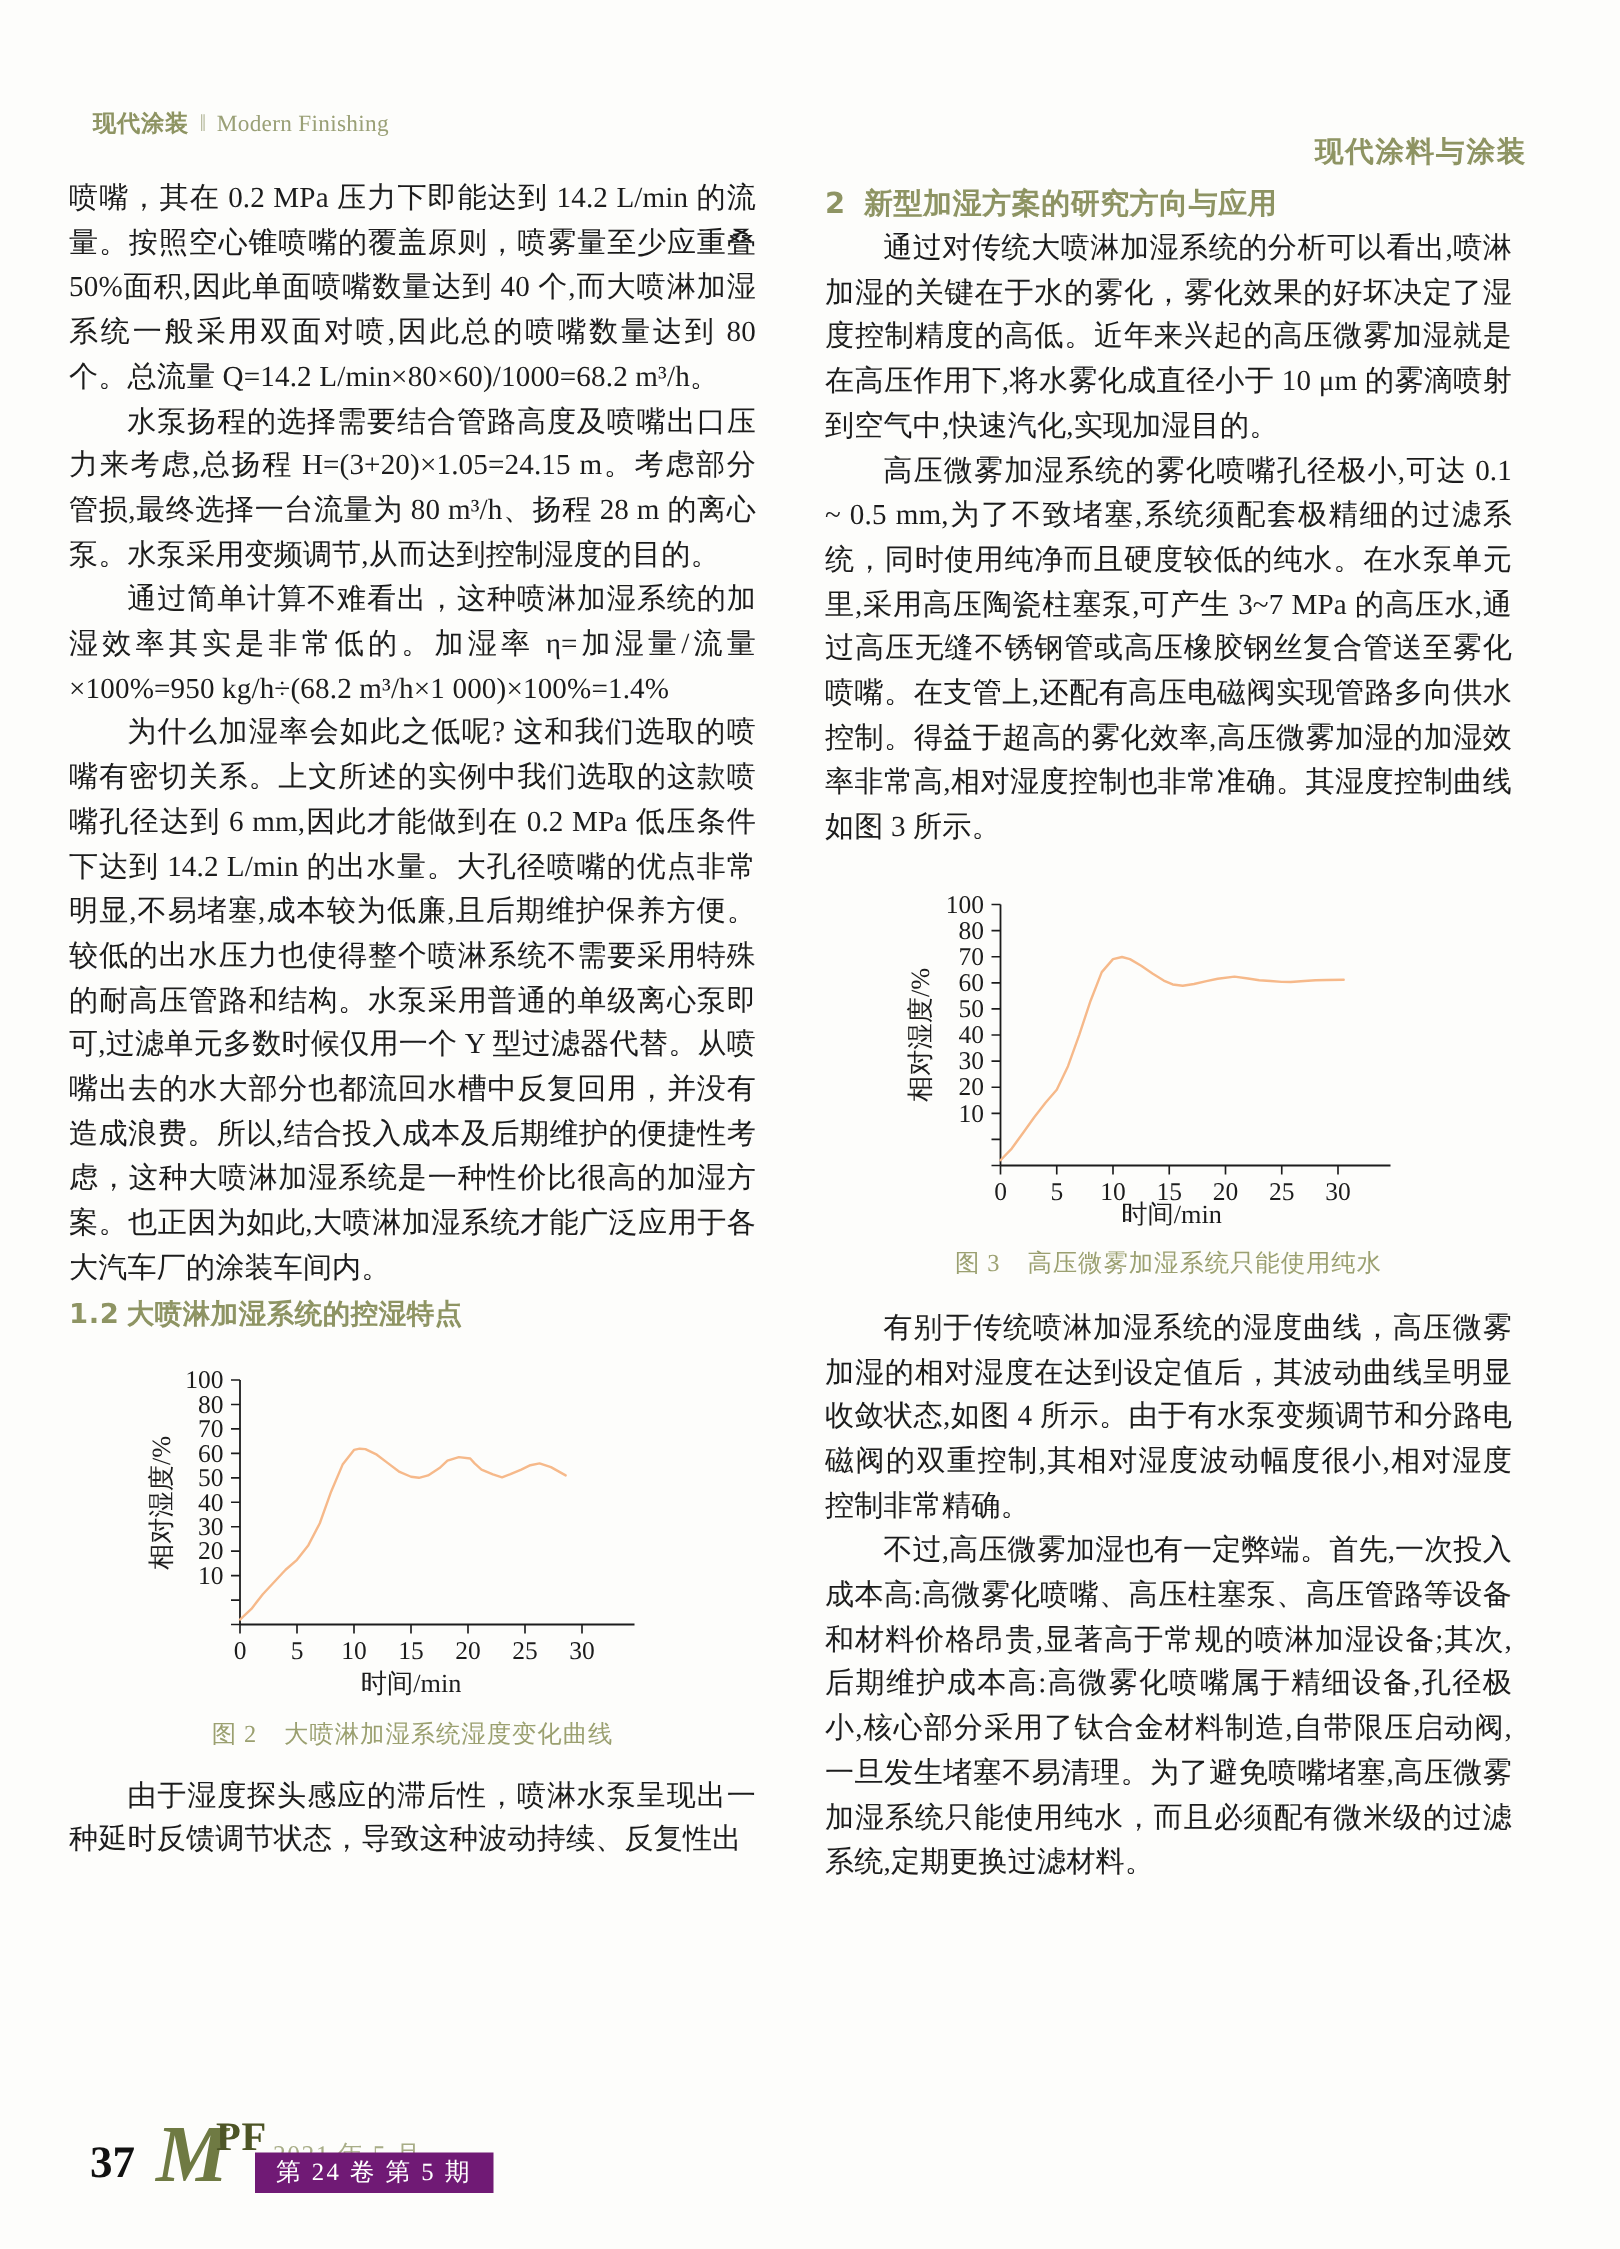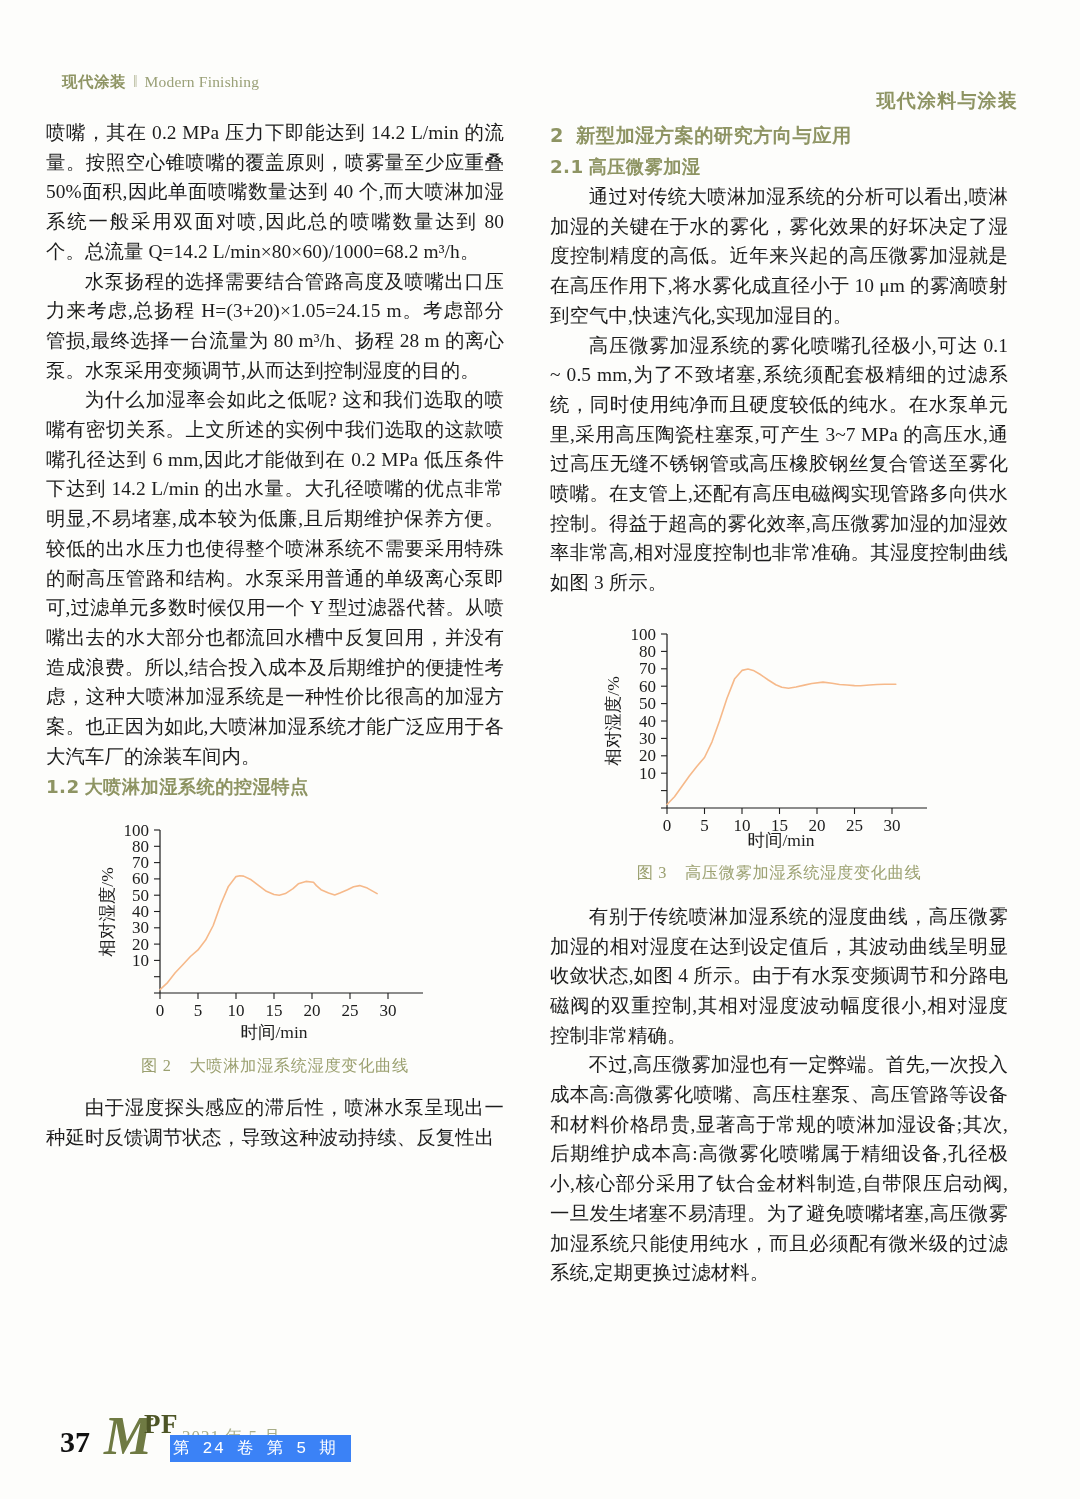--- a/index.html
+++ b/index.html
@@ -178,27 +178,26 @@
     top: 18px;
     font-size: 17px;
     color: #a8ad87;
     letter-spacing: 1px;
     white-space: nowrap;
   }
   .logo-issue {
     position: absolute;
     left: 66px;
     top: 28px;
-    background: #3b82f6;
+    background: #701a75;
     color: #ffffff;
     font-size: 16.5px;
     letter-spacing: 1.6px;
-    padding: 2px 14px 3px 3px;
+    padding: 2px 14px 3px 14px;
     white-space: nowrap;
-    font-family: Liberation Mono, monospace;
   }
 
   
   .chart-axis-text {
     font-family: "Liberation Serif", "DejaVu Serif", serif;
     font-size: 17px;
     fill: #1c1c1c;
   }
   .chart-label-text {
     font-family: "Liberation Serif", "DejaVu Serif", serif;
@@ -218,20 +217,21 @@
       <span class="rh-en">Modern Finishing</span>
     </div>
     <div class="runhead-right">现代涂料与涂装</div>
   </div>
 
   <div class="columns">
 
     <div class="col col-left">
       <p class="para">喷嘴，其在 0.2 MPa 压力下即能达到 14.2 L/min 的流量。按照空心锥喷嘴的覆盖原则，喷雾量至少应重叠50%面积,因此单面喷嘴数量达到 40 个,而大喷淋加湿系统一般采用双面对喷,因此总的喷嘴数量达到 80 个。总流量 Q=14.2 L/min×80×60)/1000=68.2 m³/h。</p>
       <p class="para indent">水泵扬程的选择需要结合管路高度及喷嘴出口压力来考虑,总扬程 H=(3+20)×1.05=24.15 m。考虑部分管损,最终选择一台流量为 80 m³/h、扬程 28 m 的离心泵。水泵采用变频调节,从而达到控制湿度的目的。</p>
+      <p class="para indent">通过简单计算不难看出，这种喷淋加湿系统的加湿效率其实是非常低的。加湿率 η=加湿量/流量×100%=950 kg/h÷(68.2 m³/h×1 000)×100%=1.4%</p>
       <p class="para indent">为什么加湿率会如此之低呢? 这和我们选取的喷嘴有密切关系。上文所述的实例中我们选取的这款喷嘴孔径达到 6 mm,因此才能做到在 0.2 MPa 低压条件下达到 14.2 L/min 的出水量。大孔径喷嘴的优点非常明显,不易堵塞,成本较为低廉,且后期维护保养方便。较低的出水压力也使得整个喷淋系统不需要采用特殊的耐高压管路和结构。水泵采用普通的单级离心泵即可,过滤单元多数时候仅用一个 Y 型过滤器代替。从喷嘴出去的水大部分也都流回水槽中反复回用，并没有造成浪费。所以,结合投入成本及后期维护的便捷性考虑，这种大喷淋加湿系统是一种性价比很高的加湿方案。也正因为如此,大喷淋加湿系统才能广泛应用于各大汽车厂的涂装车间内。</p>
 
       <h3 class="heading">
         <span class="num">1.2</span><span>大喷淋加湿系统的控湿特点</span>
       </h3>
 
 
       <div class="figure">
         <div class="figure-inner">
           <svg width="380" height="225" viewBox="0 0 380 225">
@@ -298,23 +298,20 @@
       </div>
 
       <p class="para indent" style="margin-top:16px">由于湿度探头感应的滞后性，喷淋水泵呈现出一种延时反馈调节状态，导致这种波动持续、反复性出</p>
     </div>
 
     <div class="col col-right">
 
       <h2 class="heading-major">
         <span class="num">2</span><span>新型加湿方案的研究方向与应用</span>
       </h2>
-      <h3 class="heading">
-        <span class="num">2.1</span><span>高压微雾加湿</span>
-      </h3>
 
       <p class="para indent">通过对传统大喷淋加湿系统的分析可以看出,喷淋加湿的关键在于水的雾化，雾化效果的好坏决定了湿度控制精度的高低。近年来兴起的高压微雾加湿就是在高压作用下,将水雾化成直径小于 10 μm 的雾滴喷射到空气中,快速汽化,实现加湿目的。</p>
       <p class="para indent">高压微雾加湿系统的雾化喷嘴孔径极小,可达 0.1 ~ 0.5 mm,为了不致堵塞,系统须配套极精细的过滤系统，同时使用纯净而且硬度较低的纯水。在水泵单元里,采用高压陶瓷柱塞泵,可产生 3~7 MPa 的高压水,通过高压无缝不锈钢管或高压橡胶钢丝复合管送至雾化喷嘴。在支管上,还配有高压电磁阀实现管路多向供水控制。得益于超高的雾化效率,高压微雾加湿的加湿效率非常高,相对湿度控制也非常准确。其湿度控制曲线如图 3 所示。</p>
 
       <div class="figure" style="margin-top:18px">
         <div class="figure-inner">
           <svg width="380" height="232" viewBox="0 0 380 232">
             <line x1="78" y1="18" x2="78" y2="192" stroke="#1c1c1c" stroke-width="1.2"></line>
             <line x1="78" y1="192" x2="338" y2="192" stroke="#1c1c1c" stroke-width="1.2"></line>
             <g stroke="#1c1c1c" stroke-width="1.1">
@@ -358,21 +355,21 @@
               <text x="228" y="215">20</text>
               <text x="265.5" y="215">25</text>
               <text x="303" y="215">30</text>
             </g>
             <text class="chart-label-text" x="192" y="230" text-anchor="middle">时间/min</text>
             <text class="chart-label-text" x="30" y="105" text-anchor="middle" transform="rotate(-90 30 105)">相对湿度/%</text>
             <path d="M78.0,188.5 L85.5,180.7 L93.0,170.3 L100.5,159.8 L108.0,150.2 L115.5,141.5 L123.0,125.8 L130.5,104.9 L138.0,82.3 L145.5,63.1 L153.0,54.4 L159.0,53.0 L164.3,54.4 L171.8,58.8 L179.3,64.0 L186.8,68.7 L192.8,71.3 L199.5,72.2 L207.0,71.0 L215.3,69.1 L222.8,67.5 L234.0,66.1 L243.0,67.3 L250.5,68.5 L258.0,69.0 L265.5,69.6 L271.5,69.7 L280.5,69.0 L288.0,68.5 L295.5,68.3 L306.8,68.2" fill="none" stroke="#f6b98a" stroke-width="1.6" stroke-linecap="round" stroke-linejoin="round"></path>
           </svg>
         </div>
         <div class="fig-caption">
-          <span class="cap-num">图 3</span><span>高压微雾加湿系统湿度变化曲线</span>
+          <span class="cap-num">图 3</span><span>高压微雾加湿系统只能使用纯水</span>
         </div>
       </div>
 
       <p class="para indent" style="margin-top:18px">有别于传统喷淋加湿系统的湿度曲线，高压微雾加湿的相对湿度在达到设定值后，其波动曲线呈明显收敛状态,如图 4 所示。由于有水泵变频调节和分路电磁阀的双重控制,其相对湿度波动幅度很小,相对湿度控制非常精确。</p>
       <p class="para indent">不过,高压微雾加湿也有一定弊端。首先,一次投入成本高:高微雾化喷嘴、高压柱塞泵、高压管路等设备和材料价格昂贵,显著高于常规的喷淋加湿设备;其次,后期维护成本高:高微雾化喷嘴属于精细设备,孔径极小,核心部分采用了钛合金材料制造,自带限压启动阀,一旦发生堵塞不易清理。为了避免喷嘴堵塞,高压微雾加湿系统只能使用纯水，而且必须配有微米级的过滤系统,定期更换过滤材料。</p>
     </div>
   </div>
 
   <div class="footer">
     <div class="folio">37</div>

